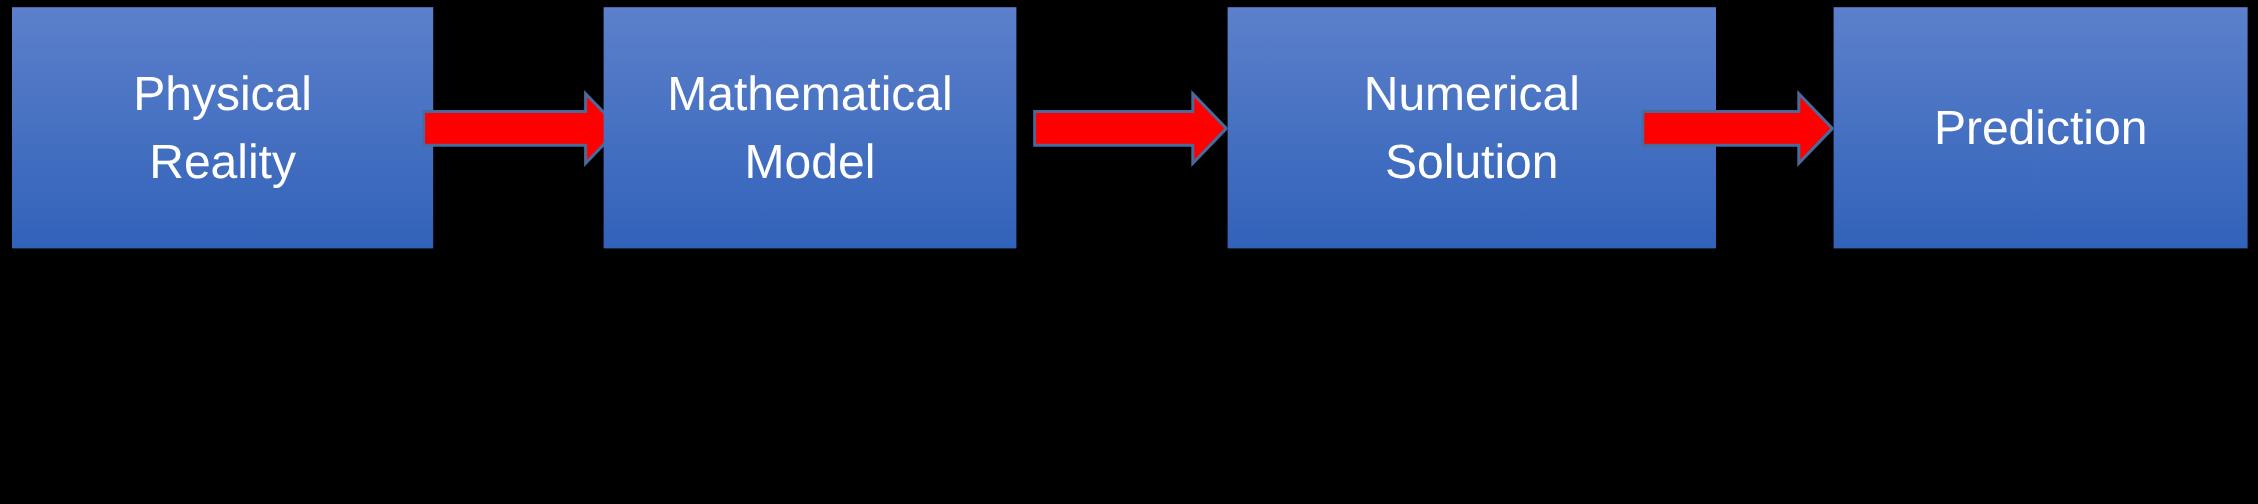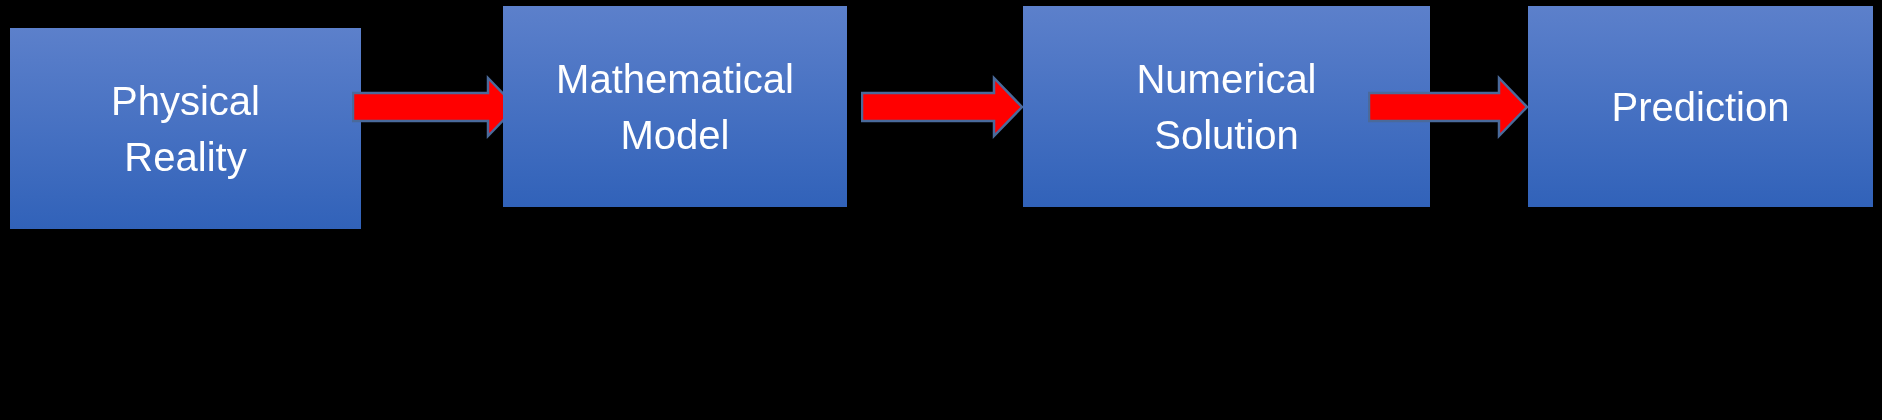--- a/index.html
+++ b/index.html
@@ -37,21 +37,21 @@
     position: absolute;
     top: 47px;
     display: block;
   }
   .flow-arrow polygon {
     fill: var(--arrow-fill, #FF0000);
     stroke: var(--arrow-outline, #4A6A9B);
     stroke-width: 2.5;
     stroke-linejoin: miter;
   }
-  #box-1 { left: 10px;   width: 351px; margin-top: 22px; }
+  #box-1 { left: 10px;   width: 351px; }
   #box-2 { left: 503px;  width: 344px; }
   #box-3 { left: 1023px; width: 407px; }
   #box-4 { left: 1528px; width: 345px; }
   #arrow-1 { left: 352px; }
   #arrow-2 { left: 861px; }
   #arrow-3 { left: 1368px; }
 </style>
 </head>
 <body>
 

